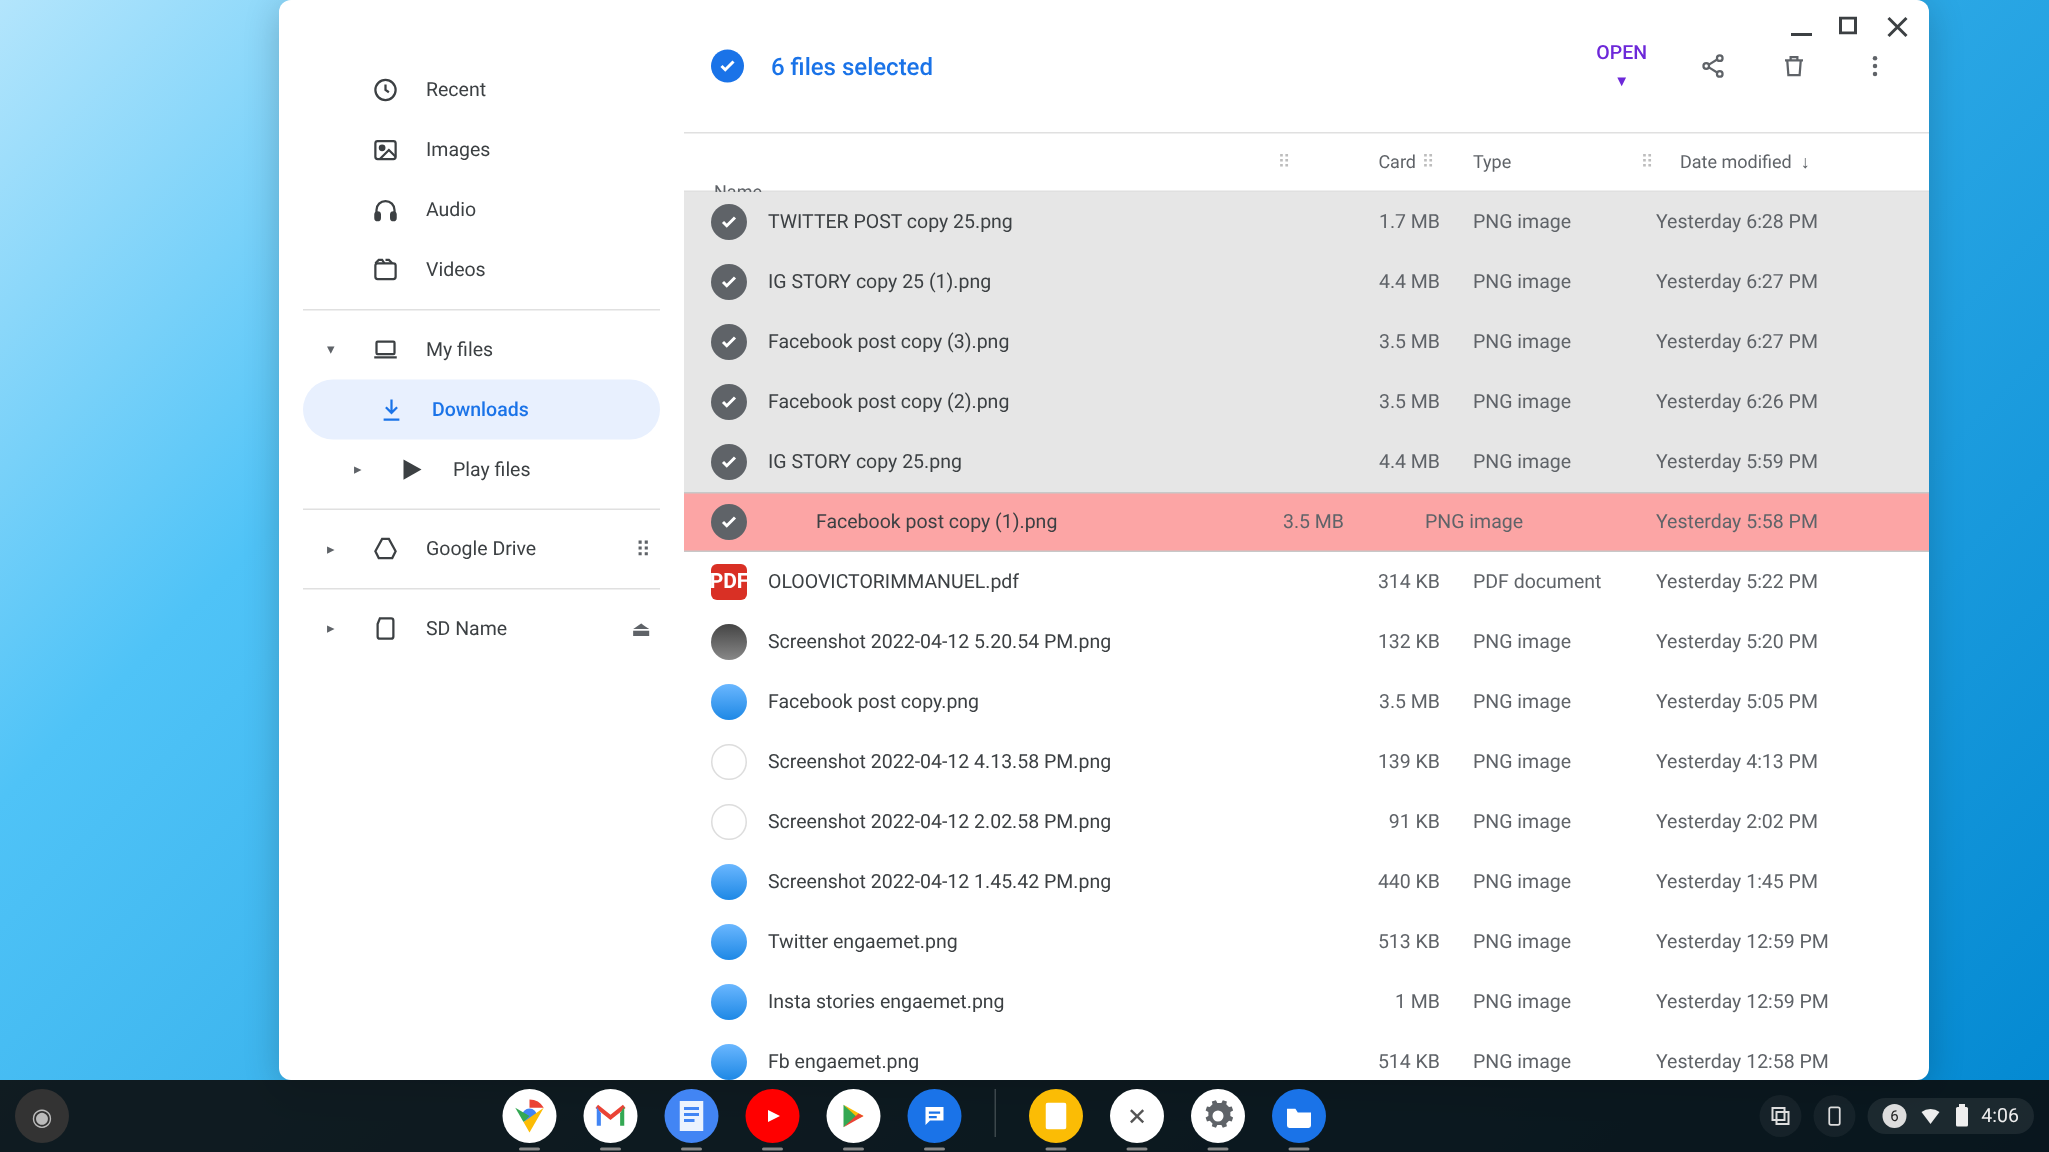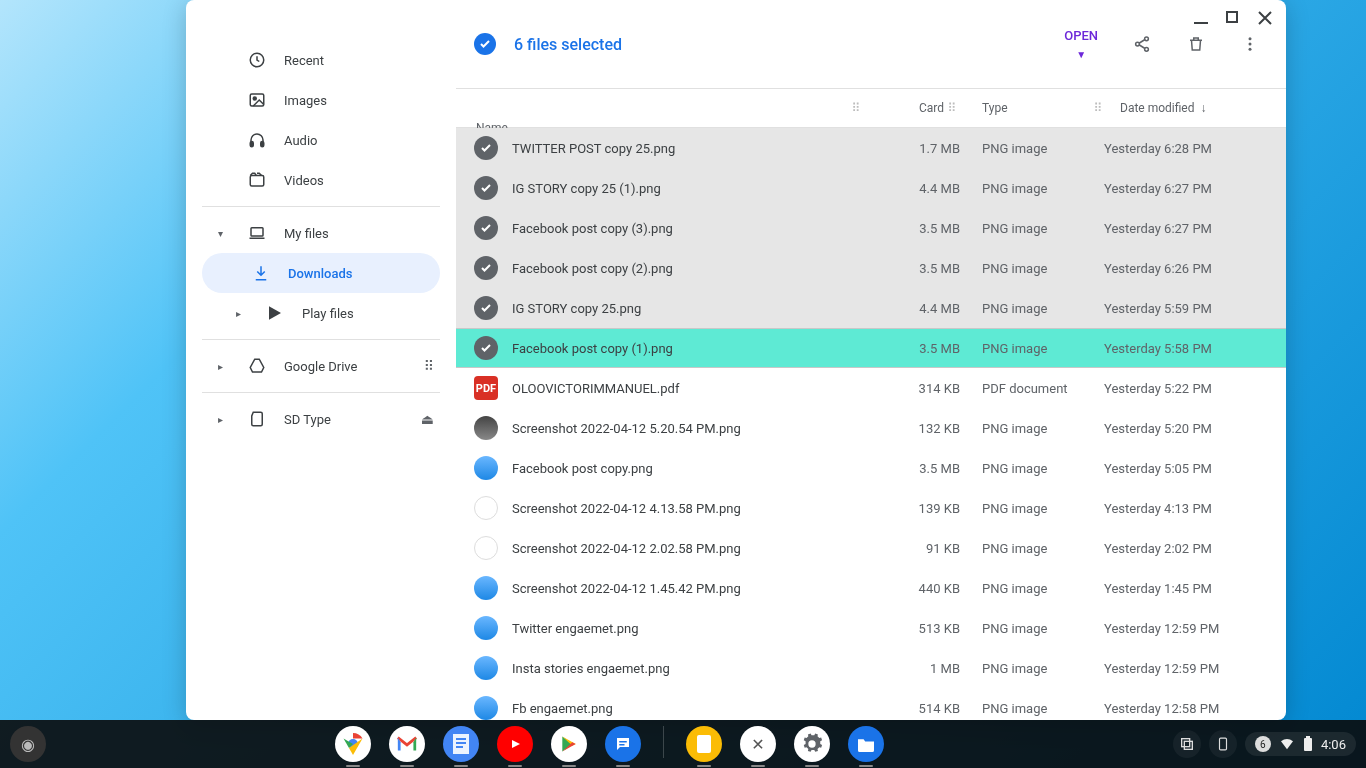--- a/index.html
+++ b/index.html
@@ -70,24 +70,24 @@
   .col-type { width:130px; padding-left:22px; }
   .col-date { width:160px; padding-left:14px; display:flex; align-items:center; gap:6px; }
   .grip { width:16px; color:#bdbdbd; font-size:12px; text-align:center; }
   .file-list { flex:1; overflow:hidden; }
   .row {
     display:flex; align-items:center; height:40px;
     padding: 0 20px 0 18px;
     font-size:13px; color:#3c4043;
   }
   .row.selected { background:#e6e6e6; }
-  .row.selected.highlight { background:#5eead4; border-top:1px solid #c8c8c8; border-bottom:1px solid #c8c8c8; }
+  .row.selected.highlight { background:#fca5a5; border-top:1px solid #c8c8c8; border-bottom:1px solid #c8c8c8;gap:32px; }
   .row .thumb { width:24px; height:24px; border-radius:50%; background:#9e9e9e; display:flex; align-items:center; justify-content:center; color:#fff; font-size:13px; margin-right:14px; }
   .row .thumb.check { background:#5f6368; }
-  .row .thumb.pdf { background:#d93025; border-radius:4px; font-size:11px; font-weight:bold; }
+  .row .thumb.pdf { background:#d93025; border-radius:4px; font-size:14px; font-weight:bold; }
   .row .thumb.img { background: linear-gradient(180deg,#6ab7ff,#1e88e5); }
   .row .thumb.img2 { background: #fff; border:1px solid #ddd; }
   .row .thumb.img3 { background: linear-gradient(180deg,#444,#888); }
   .row .fname { flex:1; white-space:nowrap; overflow:hidden; text-overflow:ellipsis; }
   .row .fsize { width:80px; text-align:right; color:#5f6368; }
   .row .ftype { width:130px; padding-left:22px; color:#5f6368; }
   .row .fdate { width:176px; padding-left:14px; color:#5f6368; }
   .edge-handle {
     position:absolute; left:186px; top:155px; width:6px; height:410px;
     background:#288feb; border-radius:3px;
@@ -227,21 +227,21 @@
 
     <div class="nav-divider"></div>
 
     <div class="nav-item">
       <span class="expander">▸</span>
       <span class="nav-icon">
           <svg width="18" height="18" viewBox="0 0 24 24" fill="none" stroke="currentColor" stroke-width="2">
             <path d="M7 3h10a2 2 0 0 1 2 2v14a2 2 0 0 1-2 2H7a2 2 0 0 1-2-2V8z"></path>
           </svg>
         </span>
-      <span>SD Type</span>
+      <span>SD Name</span>
       <span class="nav-extra">⏏</span>
     </div>
   </div>
 
   <div class="main">
     <div class="toolbar">
       <span class="sel-check">
         <svg width="12" height="12" viewBox="0 0 24 24" fill="none" stroke="#fff" stroke-width="4">
             <path d="M4 12l5 5L20 6"></path>
           </svg>

